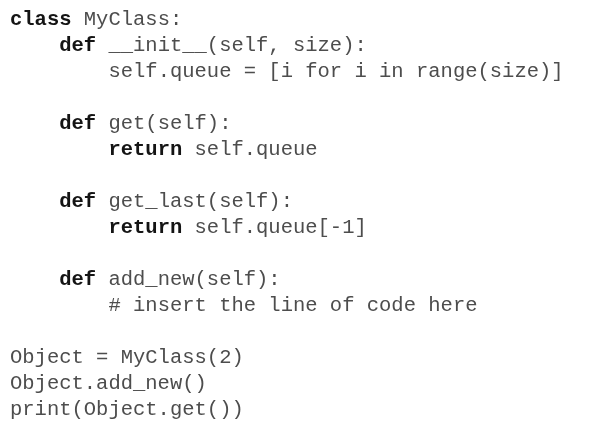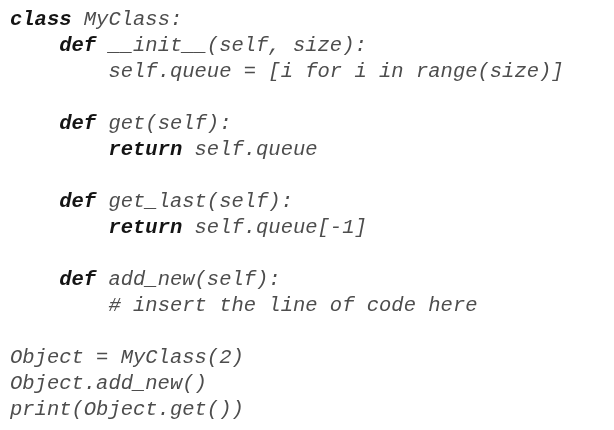--- a/index.html
+++ b/index.html
@@ -22,21 +22,20 @@
     font-size: 20.5px;
     line-height: 26px;
     letter-spacing: 0px;
     white-space: pre;
     color: #4d4d4d;
     -webkit-font-smoothing: antialiased;
   }
   .code-line {
     white-space: pre;
     min-height: 26px;
-    font-style: italic;
   }
   .kw {
     font-weight: bold;
     color: #141414;
   }
   .blank {
     display: block;
     height: 26px;
   }
 </style>

